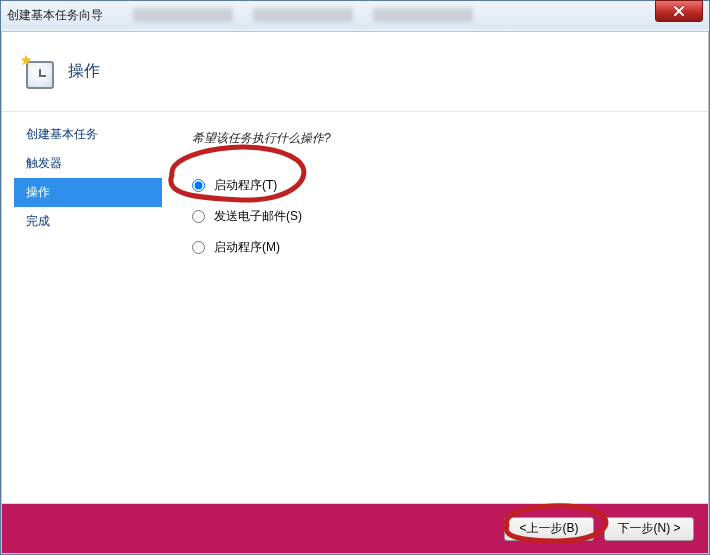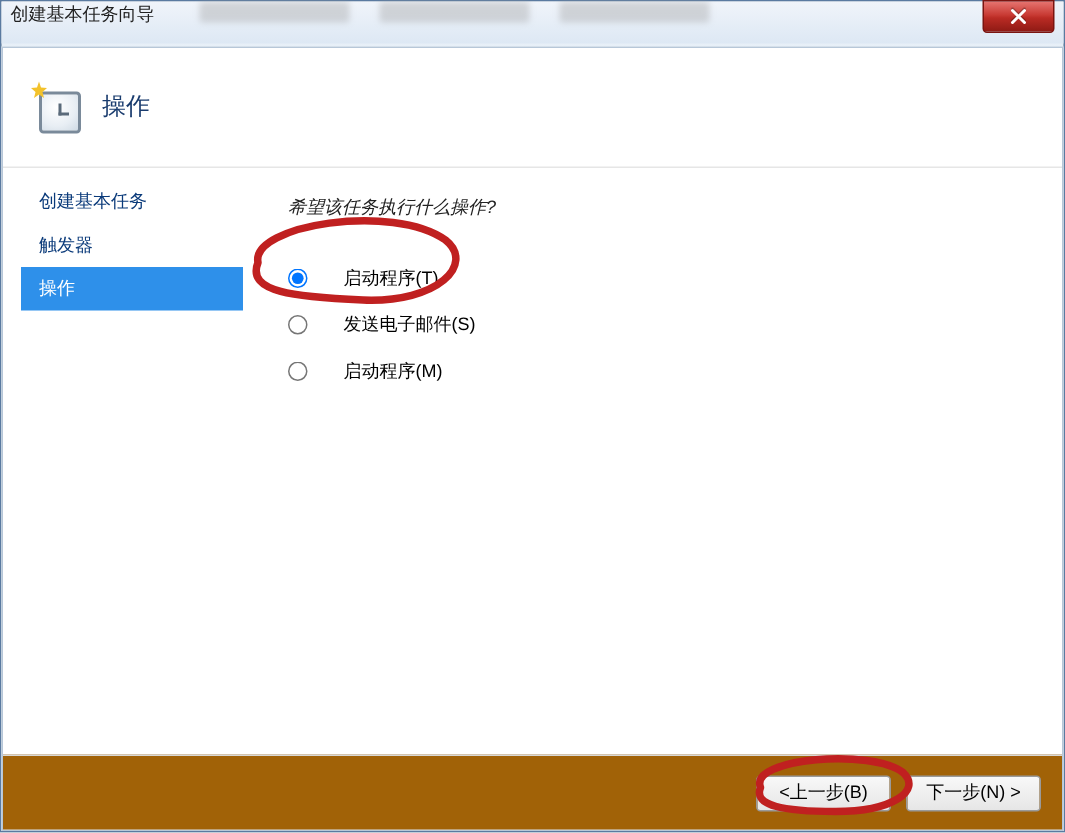--- a/index.html
+++ b/index.html
@@ -16,20 +16,21 @@
       top: 0; left: 0; right: 0; bottom: 0;
       border: 1px solid #5a7aa0;
       background: linear-gradient(to bottom, #e8f0f8 0%, #d6e4f0 100%);
       display: flex;
       flex-direction: column;
     }
     .titlebar {
       height: 28px;
       background: linear-gradient(to bottom, #f0f4fa, #dde8f4);
       display: flex;
+      align-items: center;
       padding: 0 6px;
       position: relative;
     }
     .titlebar .title-text {
       color: #222;
       font-size: 12px;
     }
     .titlebar .blur-bg {
       flex: 1;
       display: flex;
@@ -137,34 +138,34 @@
     }
     .prompt {
       color: #222;
       margin-bottom: 30px;
       font-style: italic;
     }
     .radio-row {
       display: flex;
       align-items: center;
       margin-bottom: 14px;
-      gap: 24px;
+      gap: 9px;
     }
     .radio-row input[type=radio] {
       cursor: pointer;
       width: 13px; height: 13px;
     }
     .radio-row label {
       cursor: pointer;
       color: #000;
     }
     .footer-area {
       height: 50px;
       border-top: 1px solid #d8d8d8;
-      background: #a16207;
+      background: #be185d;
       display: flex;
       align-items: center;
       justify-content: flex-end;
       padding: 0 14px;
       gap: 10px;
     }
     .btn {
       min-width: 90px;
       height: 24px;
       background: linear-gradient(to bottom, #f8f8f8, #e6e6e6);
@@ -207,20 +208,21 @@
           </svg>
       </div>
       <h1>操作</h1>
     </div>
 
     <div class="body-area">
       <div class="sidebar">
         <div class="sidebar-item">创建基本任务</div>
         <div class="sidebar-item">触发器</div>
         <div class="sidebar-item active">操作</div>
+        <div class="sidebar-item">完成</div>
       </div>
 
       <div class="content">
         <div class="prompt">希望该任务执行什么操作?</div>
 
         <div class="radio-row">
           <input type="radio" name="act" id="r0" checked="" style="">
           <label for="r0">启动程序(T)</label>
         </div>
         <div class="radio-row">

